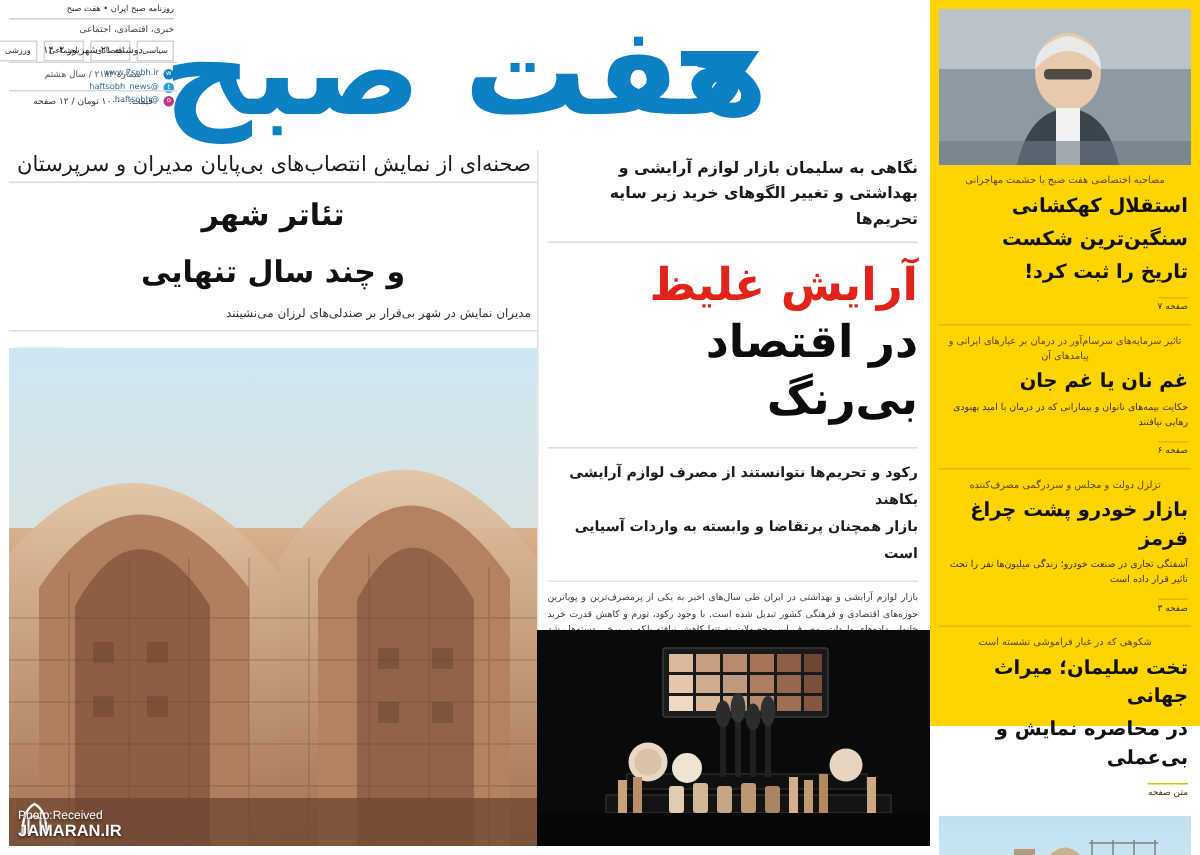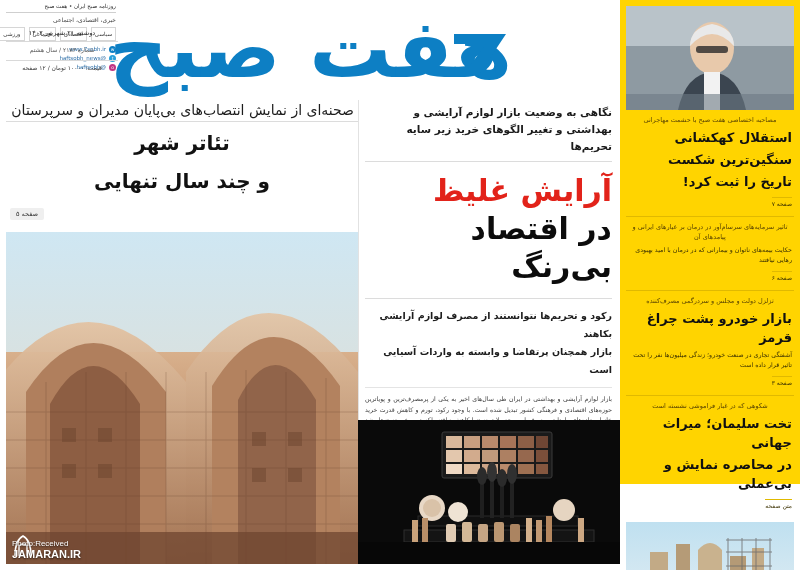--- a/index.html
+++ b/index.html
@@ -250,20 +250,21 @@
       <div class="line1">دوشنبه ۲۱ شهریور ۱۴۰۲</div>
       <div class="line2">شماره ۲۱۸۳   /   سال هشتم</div>
     </div>
     <div class="mast-price">قیمت: ۱۰۰۰۰ تومان  /  ۱۲ صفحه</div>
   </div>
 
   <div class="story-left">
     <div class="kicker">صحنه‌ای از نمایش انتصاب‌های بی‌پایان مدیران و سرپرستان</div>
     <div class="title">تئاتر شهر</div>
     <div class="title">و چند سال تنهایی</div>
+    <div class="sub">مدیران نمایش در شهر بی‌قرار بر صندلی‌های لرزان می‌نشینند</div>
     <div class="reftag">
       <span class="page-ref">صفحه ۵</span>
     </div>
 
     <div class="photo-arches">
       <svg width="352" height="332" viewBox="0 0 352 332" preserveAspectRatio="none">
         <defs>
           <linearGradient id="sky" x1="0" y1="0" x2="0" y2="1">
             <stop offset="0%" stop-color="#cfe7f3"></stop>
             <stop offset="100%" stop-color="#e7d9c4"></stop>
@@ -313,21 +314,21 @@
         </svg>
       </div>
       <div class="photo-credit">
         <div>Photo:Received</div>
         <div class="jam">JAMARAN.IR</div>
       </div>
     </div>
   </div>
 
   <div class="lead-head">
-    <div class="lead-kicker">نگاهی به وضعیت بازار لوازم آرایشی و بهداشتی و تغییر الگوهای خرید زیر سایه تحریم‌ها</div>
+    <div class="lead-kicker">نگاهی به سلیمان بازار لوازم آرایشی و بهداشتی و تغییر الگوهای خرید زیر سایه تحریم‌ها</div>
     <div class="lead-title">
       <div>آرایش غلیظ</div>
       <div class="l2">در اقتصاد بی‌رنگ</div>
     </div>
     <div class="lead-deck">
       <div>رکود و تحریم‌ها نتوانستند از مصرف لوازم آرایشی بکاهند</div>
       <div>بازار همچنان پرتقاضا و وابسته به واردات آسیایی است</div>
     </div>
     <div class="lead-body">بازار لوازم آرایشی و بهداشتی در ایران طی سال‌های اخیر به یکی از پرمصرف‌ترین و پویاترین حوزه‌های اقتصادی و فرهنگی کشور تبدیل شده است. با وجود رکود، تورم و کاهش قدرت خرید خانوار، داده‌های واردات، مصرف این محصولات نه تنها کاهش نیافته بلکه در برخی دسته‌ها رشد نیز داشته است. بر اساس نشان می‌دهد که حدود ۲.۵ درصد هزینه‌های خانوار ایرانی صرف خرید لوازم آرایشی و بهداشتی می‌شود، رقمی که از میانگین جهانی (حدود ۲.۴ درصد) بالاتر است. از سوی دیگر، ایران پس از ترکیه و عربستان در رتبه سوم مصرف این محصولات در منطقه قرار دارد.</div>
     <span class="page-ref">صفحه ۴</span>
@@ -420,20 +421,21 @@
     <div class="rail-item">
       <div class="rail-kicker">مصاحبه اختصاصی هفت صبح با حشمت مهاجرانی</div>
       <div class="rail-title">استقلال کهکشانی</div>
       <div class="rail-title">سنگین‌ترین شکست</div>
       <div class="rail-title accent">تاریخ را ثبت کرد!</div>
       <span class="rail-ref">صفحه ۷</span>
     </div>
 
     <div class="rail-item">
       <div class="rail-kicker">تاثیر سرمایه‌های سرسام‌آور در درمان بر عیارهای ایرانی و پیامدهای آن</div>
+      <div class="rail-title">غم نان یا غم جان</div>
       <div class="rail-deck">حکایت بیمه‌های ناتوان و بیمارانی که در درمان با امید بهبودی رهایی نیافتند</div>
       <span class="rail-ref">صفحه ۶</span>
     </div>
 
     <div class="rail-item">
       <div class="rail-kicker">تزلزل دولت و مجلس و سردرگمی مصرف‌کننده</div>
       <div class="rail-title">بازار خودرو پشت چراغ قرمز</div>
       <div class="rail-deck">آشفتگی تجاری در صنعت خودرو؛ زندگی میلیون‌ها نفر را تحت تاثیر قرار داده است</div>
       <span class="rail-ref">صفحه ۳</span>
     </div>

